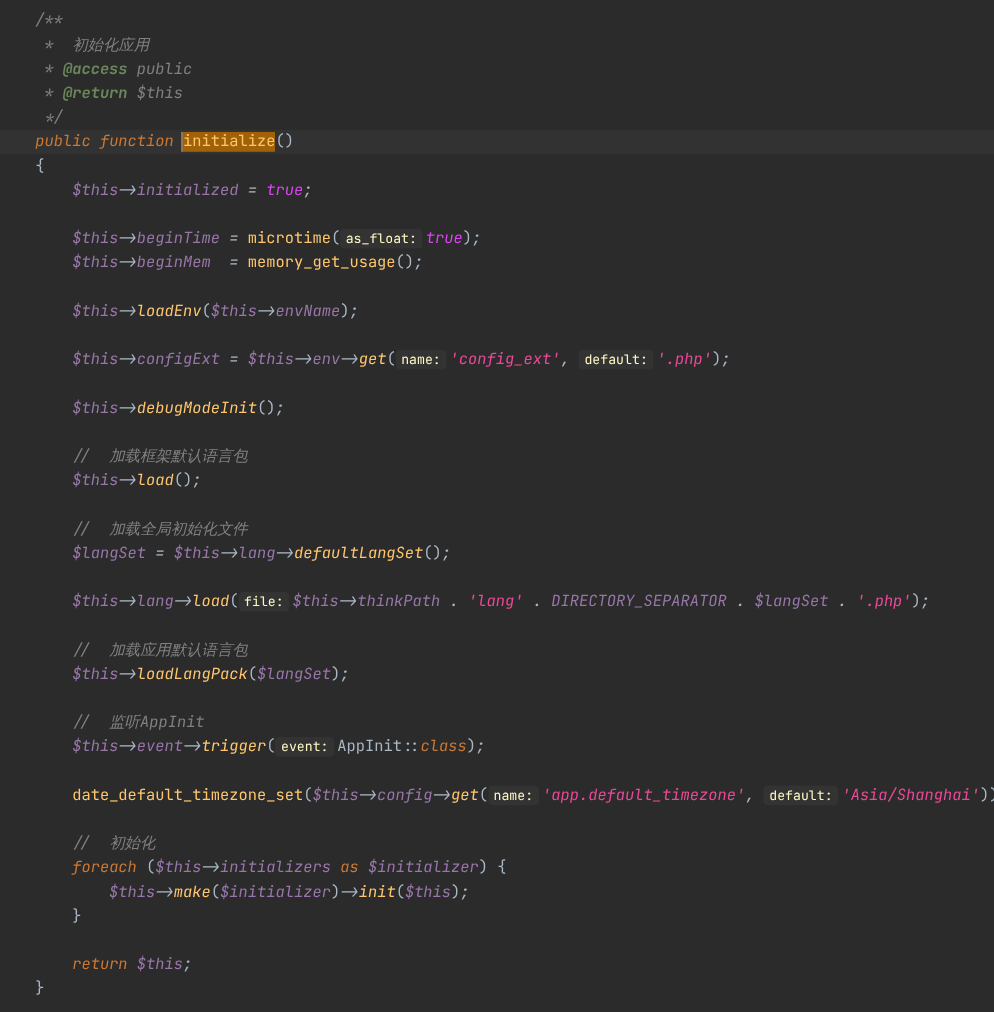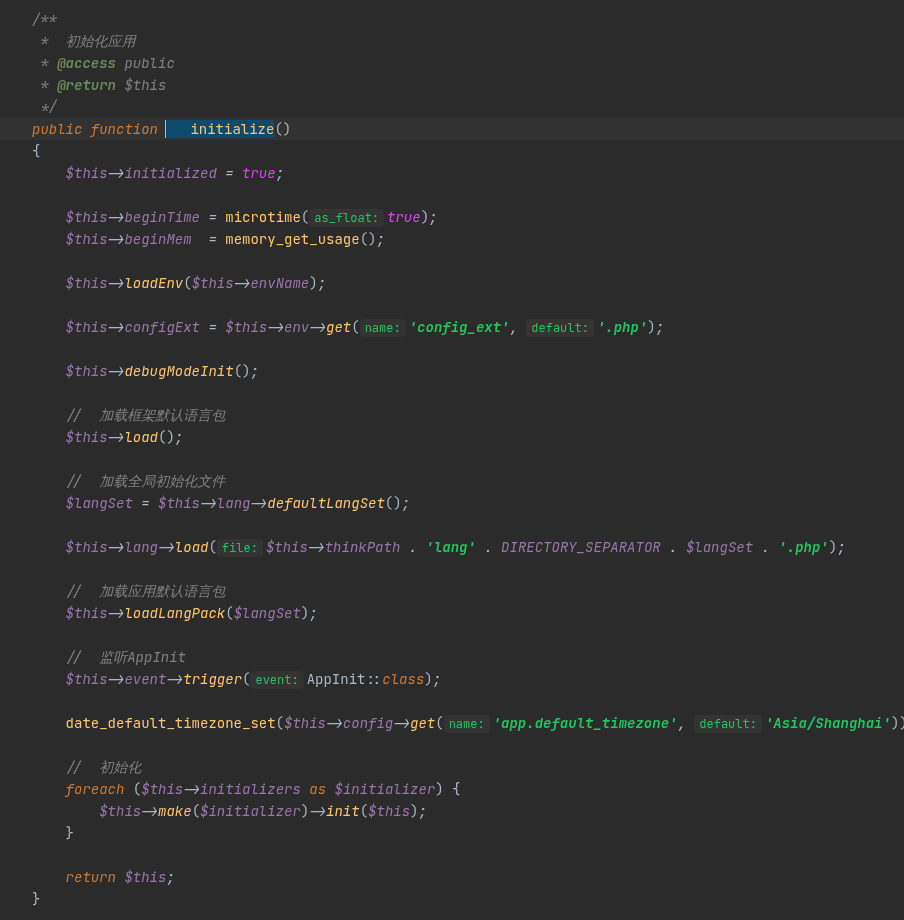--- a/index.html
+++ b/index.html
@@ -26,32 +26,32 @@
   }
   .line.hl {
     background: #323232;
   }
   
   .c-comment { color: #808080; }
   .c-doctag { color: #6a8759; font-weight: bold; }
   .c-docval { color: #808080; font-style: italic; }
   .c-keyword { color: #cc7832; }
   .c-func { color: #ffc66d; }
-  .c-funcdef { color: #ffc66d; background: #0c4a6e; font-style: normal; padding-left: 24px; }
+  .c-funcdef { color: #ffc66d; background: #a16207; font-style: normal; }
   .c-var { color: #9876aa; }
   .c-field { color: #9876aa; }
   .c-op { color: #a9b7c6; }
   .c-punct { color: #a9b7c6; }
-  .c-str { color: #22c55e; font-weight: bold; }
+  .c-str { color: #ec4899; }
   .c-bool { color: #d946ef; }
   .c-const { color: #9876aa; font-style: italic; }
   .c-class { color: #a9b7c6; }
   .c-classkw { color: #cc7832; font-style: italic; margin-top: 30px; }
   .c-inlay {
-    color: #22c55e;
+    color: #fef9c3;
     background: #333333;
     border-radius: 4px;
     padding: 1px 5px;
     font-size: 12px;
     font-style: normal;
     margin: 0 3px 0 0;
   }
   .caret {
     border-left: 1px solid #bbbbbb;
     margin-left: -1px;

